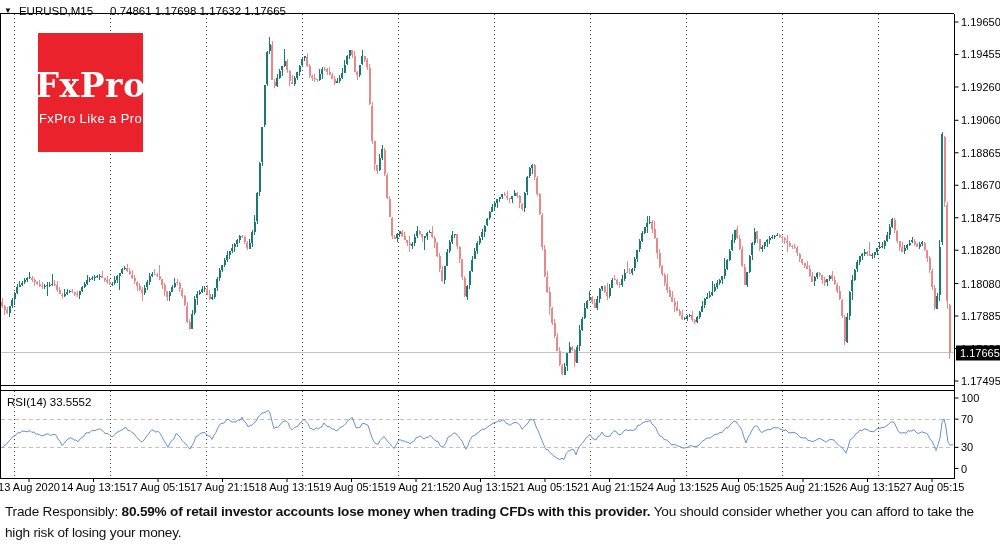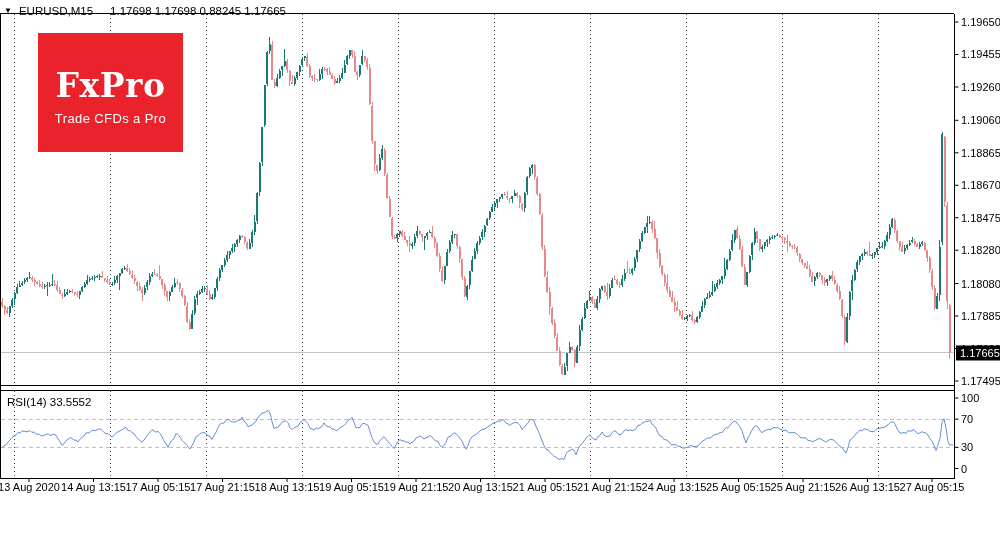--- a/index.html
+++ b/index.html
@@ -4,21 +4,21 @@
 <style>
   html,body{margin:0;padding:0;background:#fff;}
   #app{position:relative;width:1000px;height:550px;background:#fff;overflow:hidden;
        font-family:"Liberation Sans",sans-serif;}
   #chart-svg{position:absolute;left:0;top:0;}
   #chart-svg text{font-family:"Liberation Sans",sans-serif;fill:#000;}
   .hdr{position:absolute;left:2px;top:4px;height:14px;display:flex;align-items:center;
        font-size:11.5px;color:#000;white-space:pre;}
   .hdr .tri{font-size:8px;margin:0 7px 0 2px;line-height:1;}
   .hdr .sym{margin-right:17px;}
-  .logo{position:absolute;left:38px;top:33px;width:145px;height:119px;display:flex;
+  .logo{position:absolute;left:38px;top:33px;width:105px;height:119px;display:flex;
         flex-direction:column;align-items:center;justify-content:center;}
   .logo .brand{font-family:"DejaVu Serif","Liberation Serif",serif;font-weight:bold;
         font-size:33px;letter-spacing:0.5px;line-height:1;margin-top:10px;}
   .logo .tag{font-size:13px;font-weight:400;letter-spacing:0.4px;margin-top:9px;}
   .disclaimer{position:absolute;left:5px;top:501px;width:986px;font-size:13.6px;
         line-height:21px;color:#111;letter-spacing:-0.2px;}
 </style>
 </head>
 <body>
 
@@ -904,21 +904,22 @@
 
     <g>
       <rect x="956" y="345.5" width="44" height="15" fill="#000000"></rect>
       <text x="960" y="357" font-size="11" fill="#ffffff" style="fill:#fff">1.17665</text>
     </g>
   </svg>
 
   <div class="hdr">
     <span class="tri">▼</span>
     <span class="sym">EURUSD,M15</span>
-    <span>1.17698 1.17698 0.88245 1.17665</span>
+    <span>0.74861 1.17698 1.17632 1.17665</span>
   </div>
 
   <div class="logo" id="logo-box" style="background: rgb(233, 34, 43); color: rgb(255, 255, 255);">
     <div class="brand">FxPro</div>
-    <div class="tag">Trade CFDs a Pro</div>
+    <div class="tag">FxPro Like a Pro</div>
   </div>
 
+  <div class="disclaimer"><span>Trade Responsibly: </span><b>80.59% of retail investor accounts lose money when trading CFDs with this provider.</b><span> You should consider whether you can afford to take the high risk of losing your money.</span></div>
 </div>
 
 </body></html>

